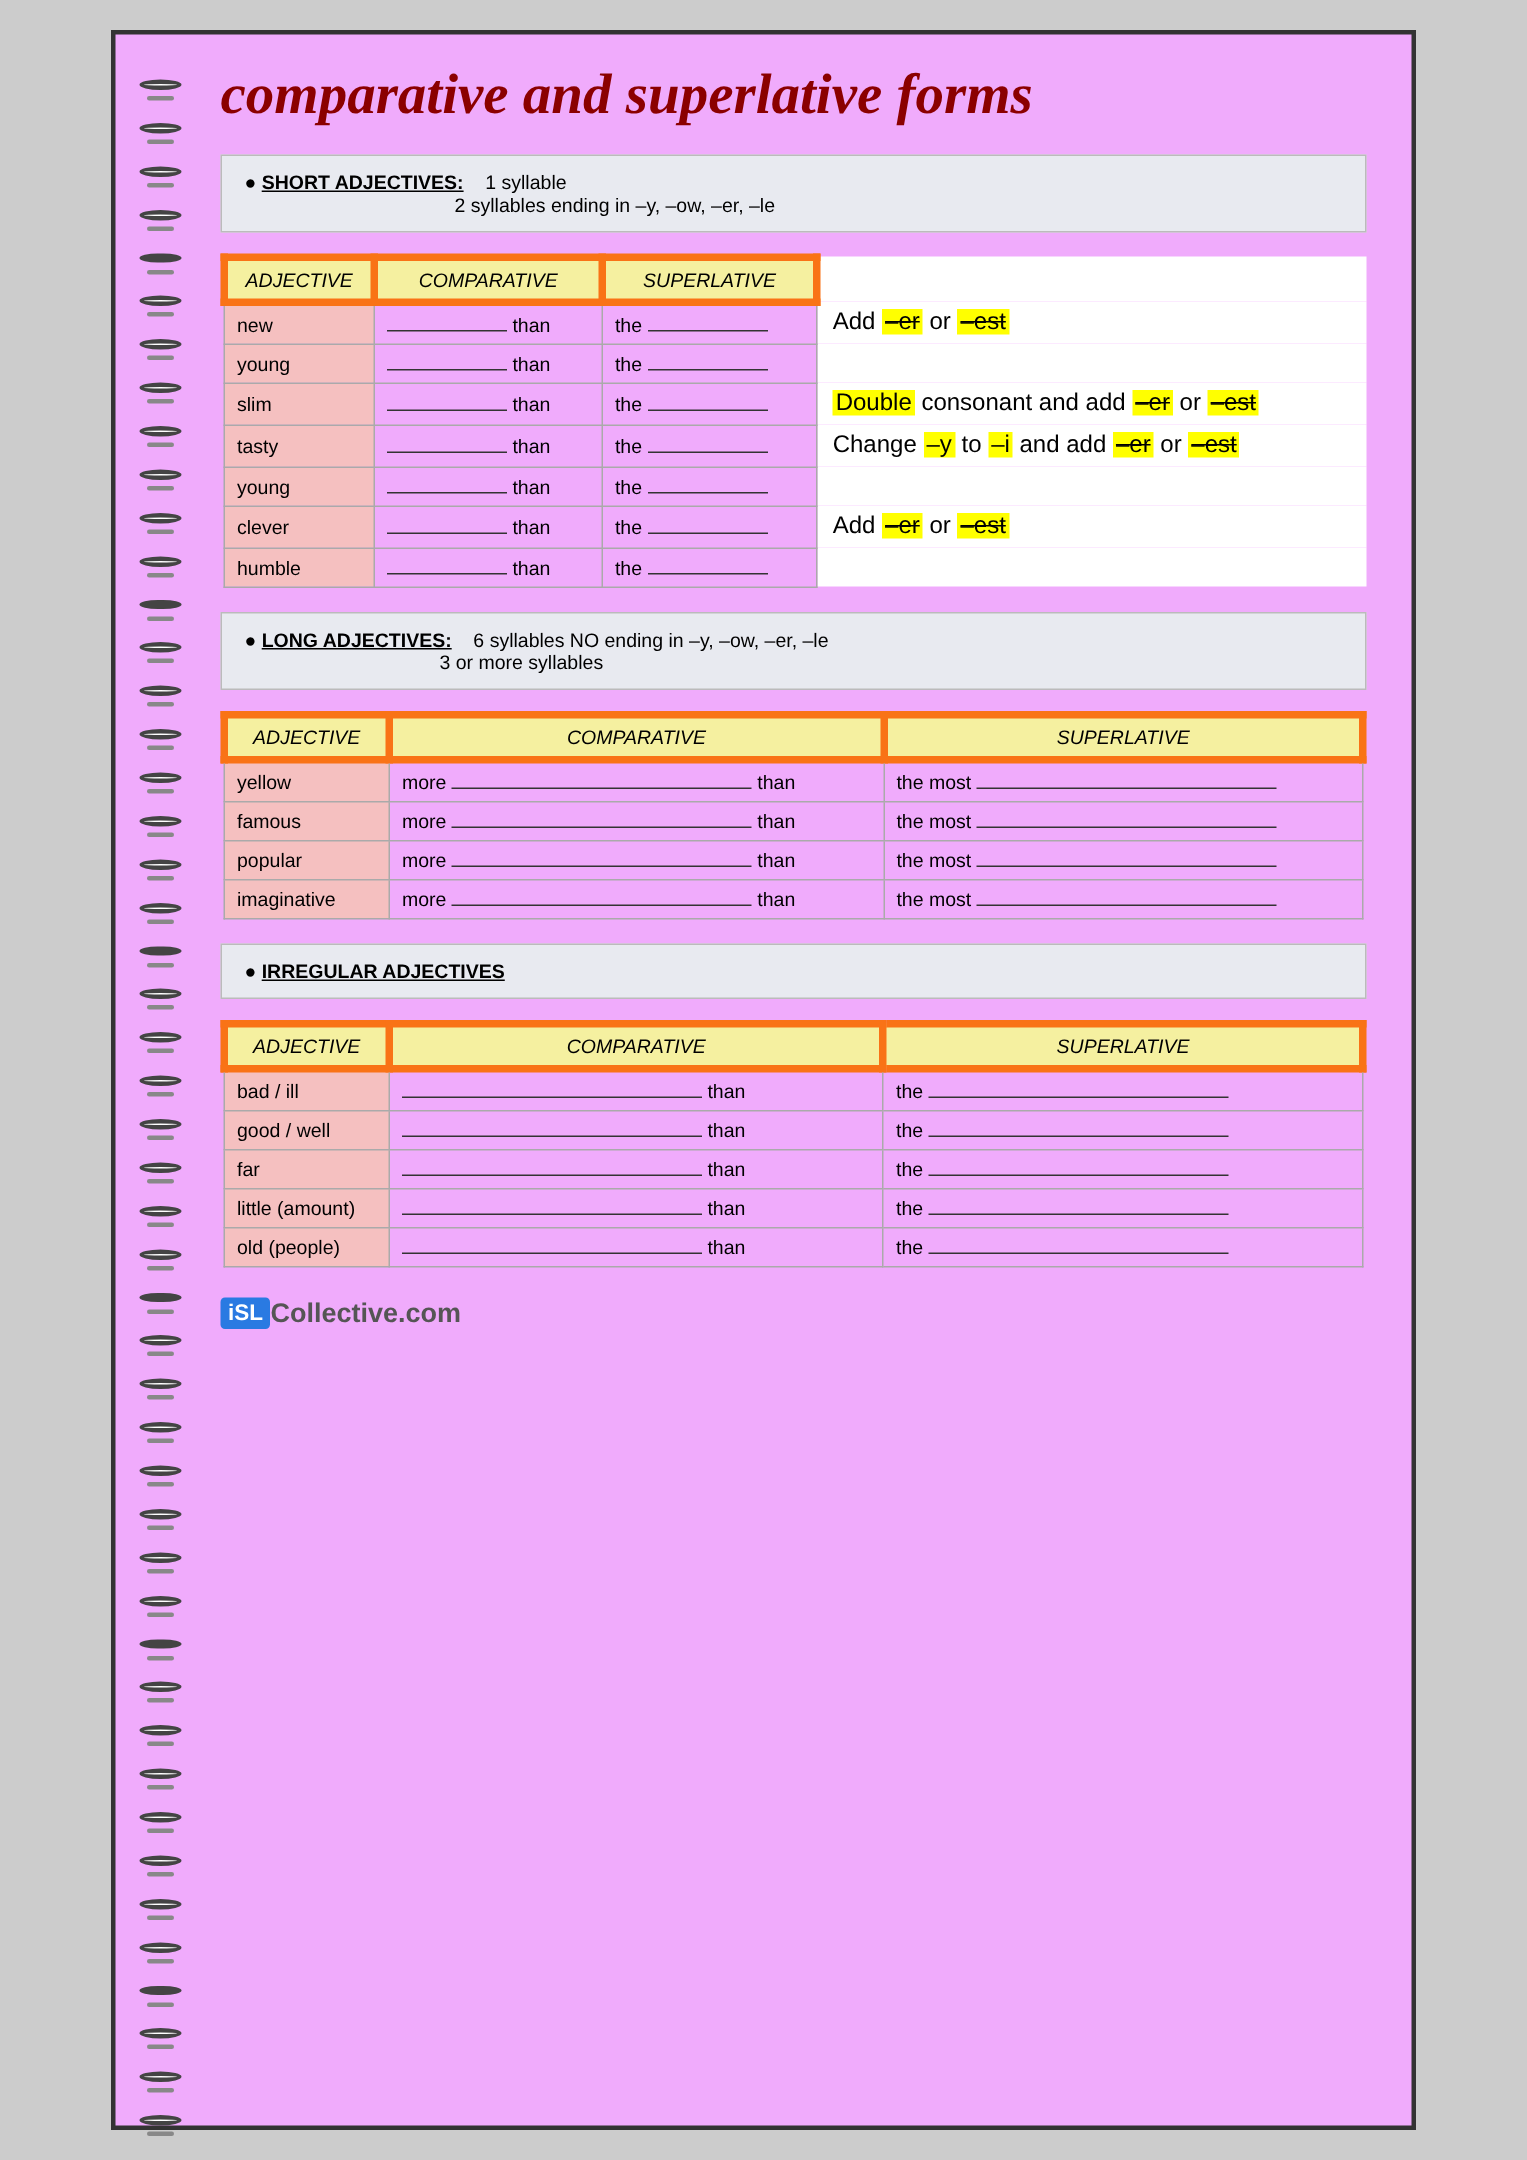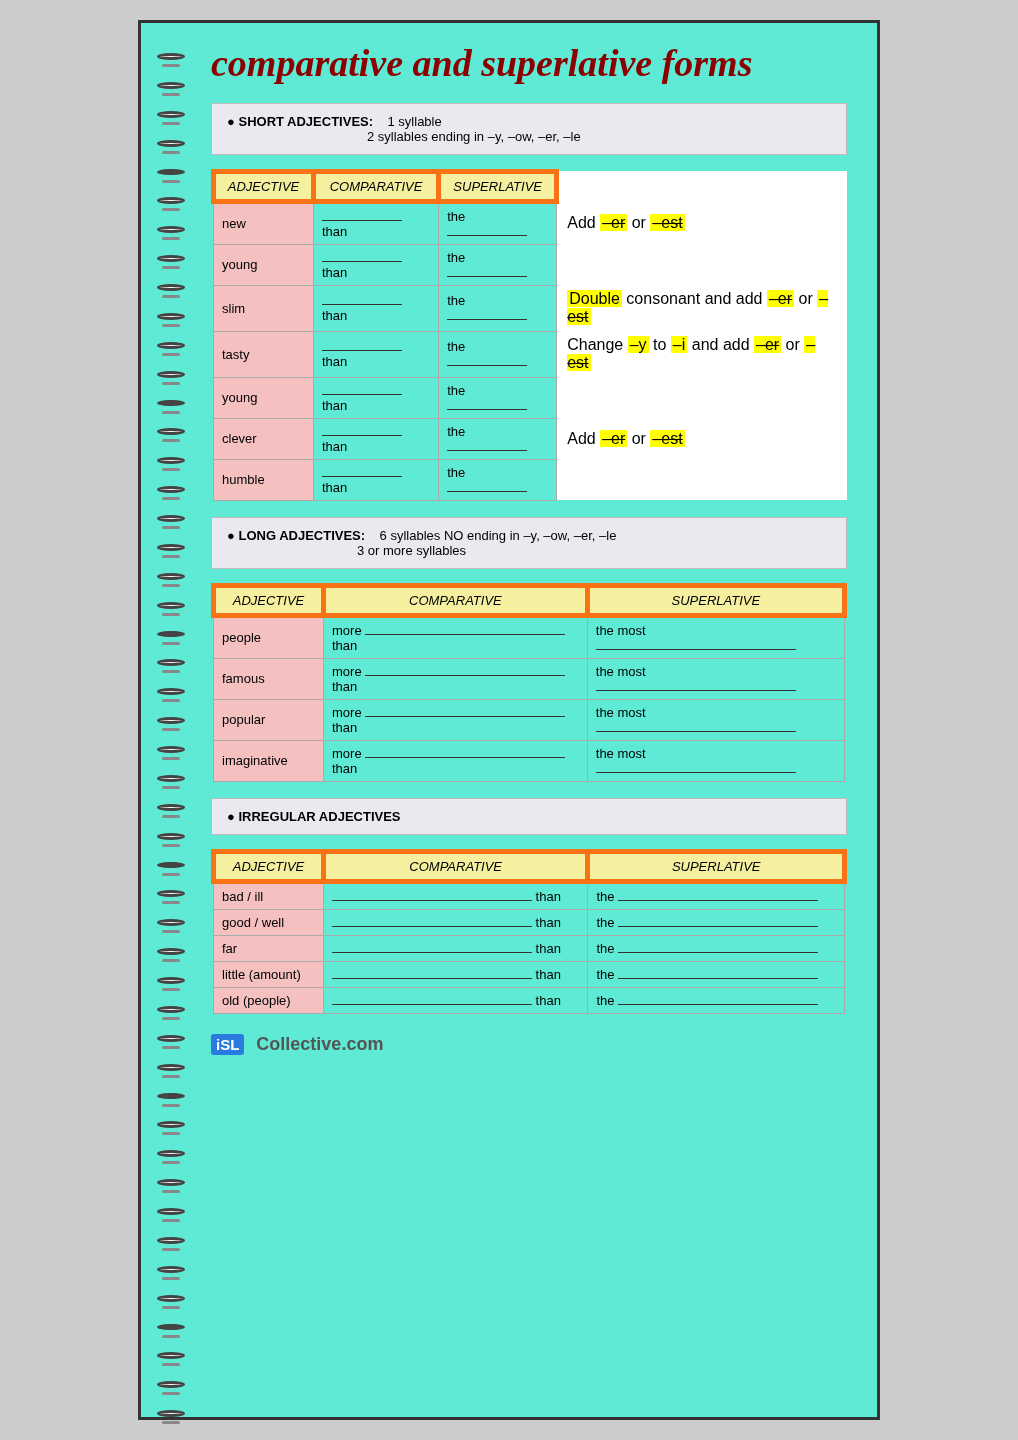--- a/index.html
+++ b/index.html
@@ -5,22 +5,22 @@
     * { margin: 0; padding: 0; box-sizing: border-box; }
     body {
       background: #ccc;
       font-family: Arial, sans-serif;
       font-size: 13px;
       display: flex;
       justify-content: center;
       min-height: 1440px;
     }
     .page {
-      background: #5eead4;
-      width: 742px;
+      background: #f0abfc;
+      width: 870px;
       margin: 20px auto;
       border: 3px solid #333;
       position: relative;
       padding: 20px 30px 30px 70px;
     }
     
     .spiral {
       position: absolute;
       left: 0;
       top: 0;
@@ -64,20 +64,21 @@
     .info-box {
       background: #e8eaf0;
       border: 1px solid #bbb;
       padding: 10px 15px;
       margin-bottom: 14px;
     }
     .info-box .bullet {
       font-weight: bold;
     }
     .info-box .underline {
+      text-decoration: underline;
       font-weight: bold;
       margin-top: 40px;
     }
 
     table {
       width: 100%;
       border-collapse: collapse;
       margin-bottom: 16px;
       font-size: 13px;
     }
@@ -132,21 +133,21 @@
     
     .irr-table .adj-col { width: 110px; }
 
     .watermark {
       font-size: 18px;
       font-weight: bold;
       color: #555;
       margin-top: 4px;
       display: inline-flex;
       align-items: center;
-      gap: 12px;
+      gap: 0;
     }
     .isl-logo {
       background: #2a7ae2;
       color: white;
       padding: 2px 5px;
       border-radius: 3px;
       font-size: 15px;
       font-weight: bold;
     }
   </style>
@@ -292,21 +293,21 @@
   <table class="long-table">
     <thead>
       <tr>
         <th class="th-adj">ADJECTIVE</th>
         <th>COMPARATIVE</th>
         <th>SUPERLATIVE</th>
       </tr>
     </thead>
     <tbody>
       <tr>
-        <td class="adj-col">people</td>
+        <td class="adj-col">yellow</td>
         <td>more <span class="underline-blank-xl"></span> than</td>
         <td>the most <span class="underline-blank-xl"></span></td>
       </tr>
       <tr>
         <td class="adj-col">famous</td>
         <td>more <span class="underline-blank-xl"></span> than</td>
         <td>the most <span class="underline-blank-xl"></span></td>
       </tr>
       <tr>
         <td class="adj-col">popular</td>

